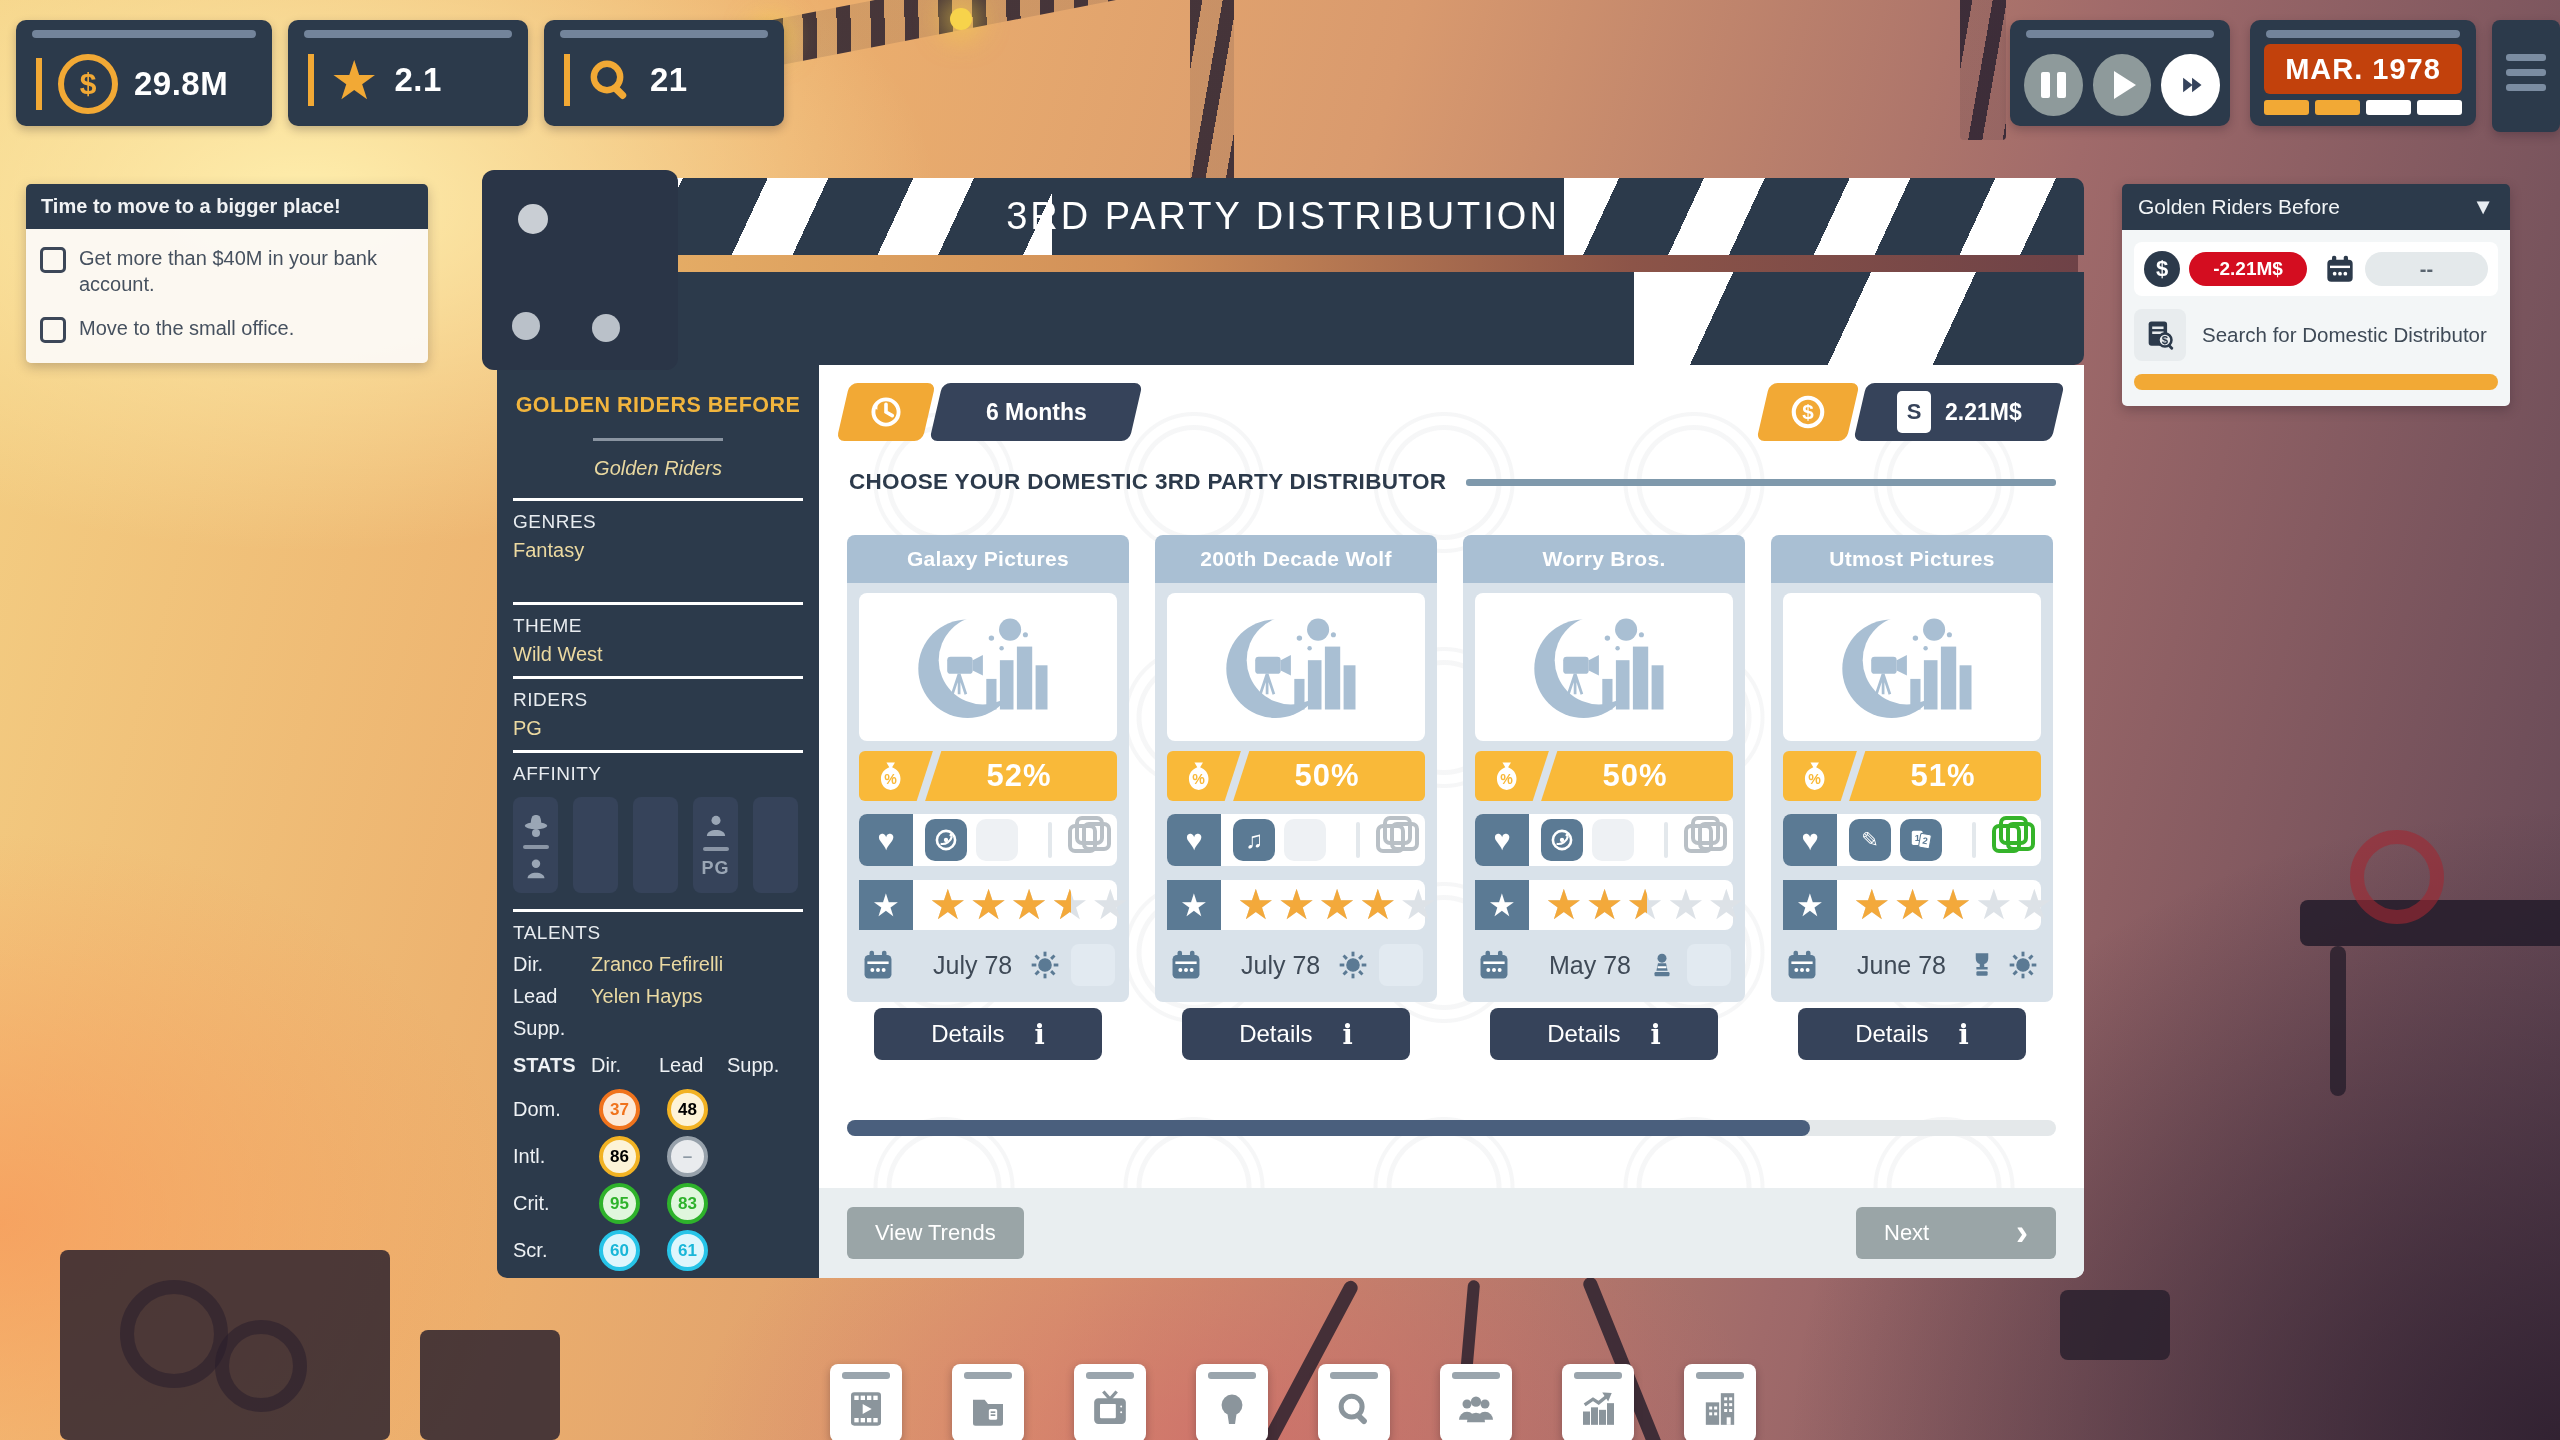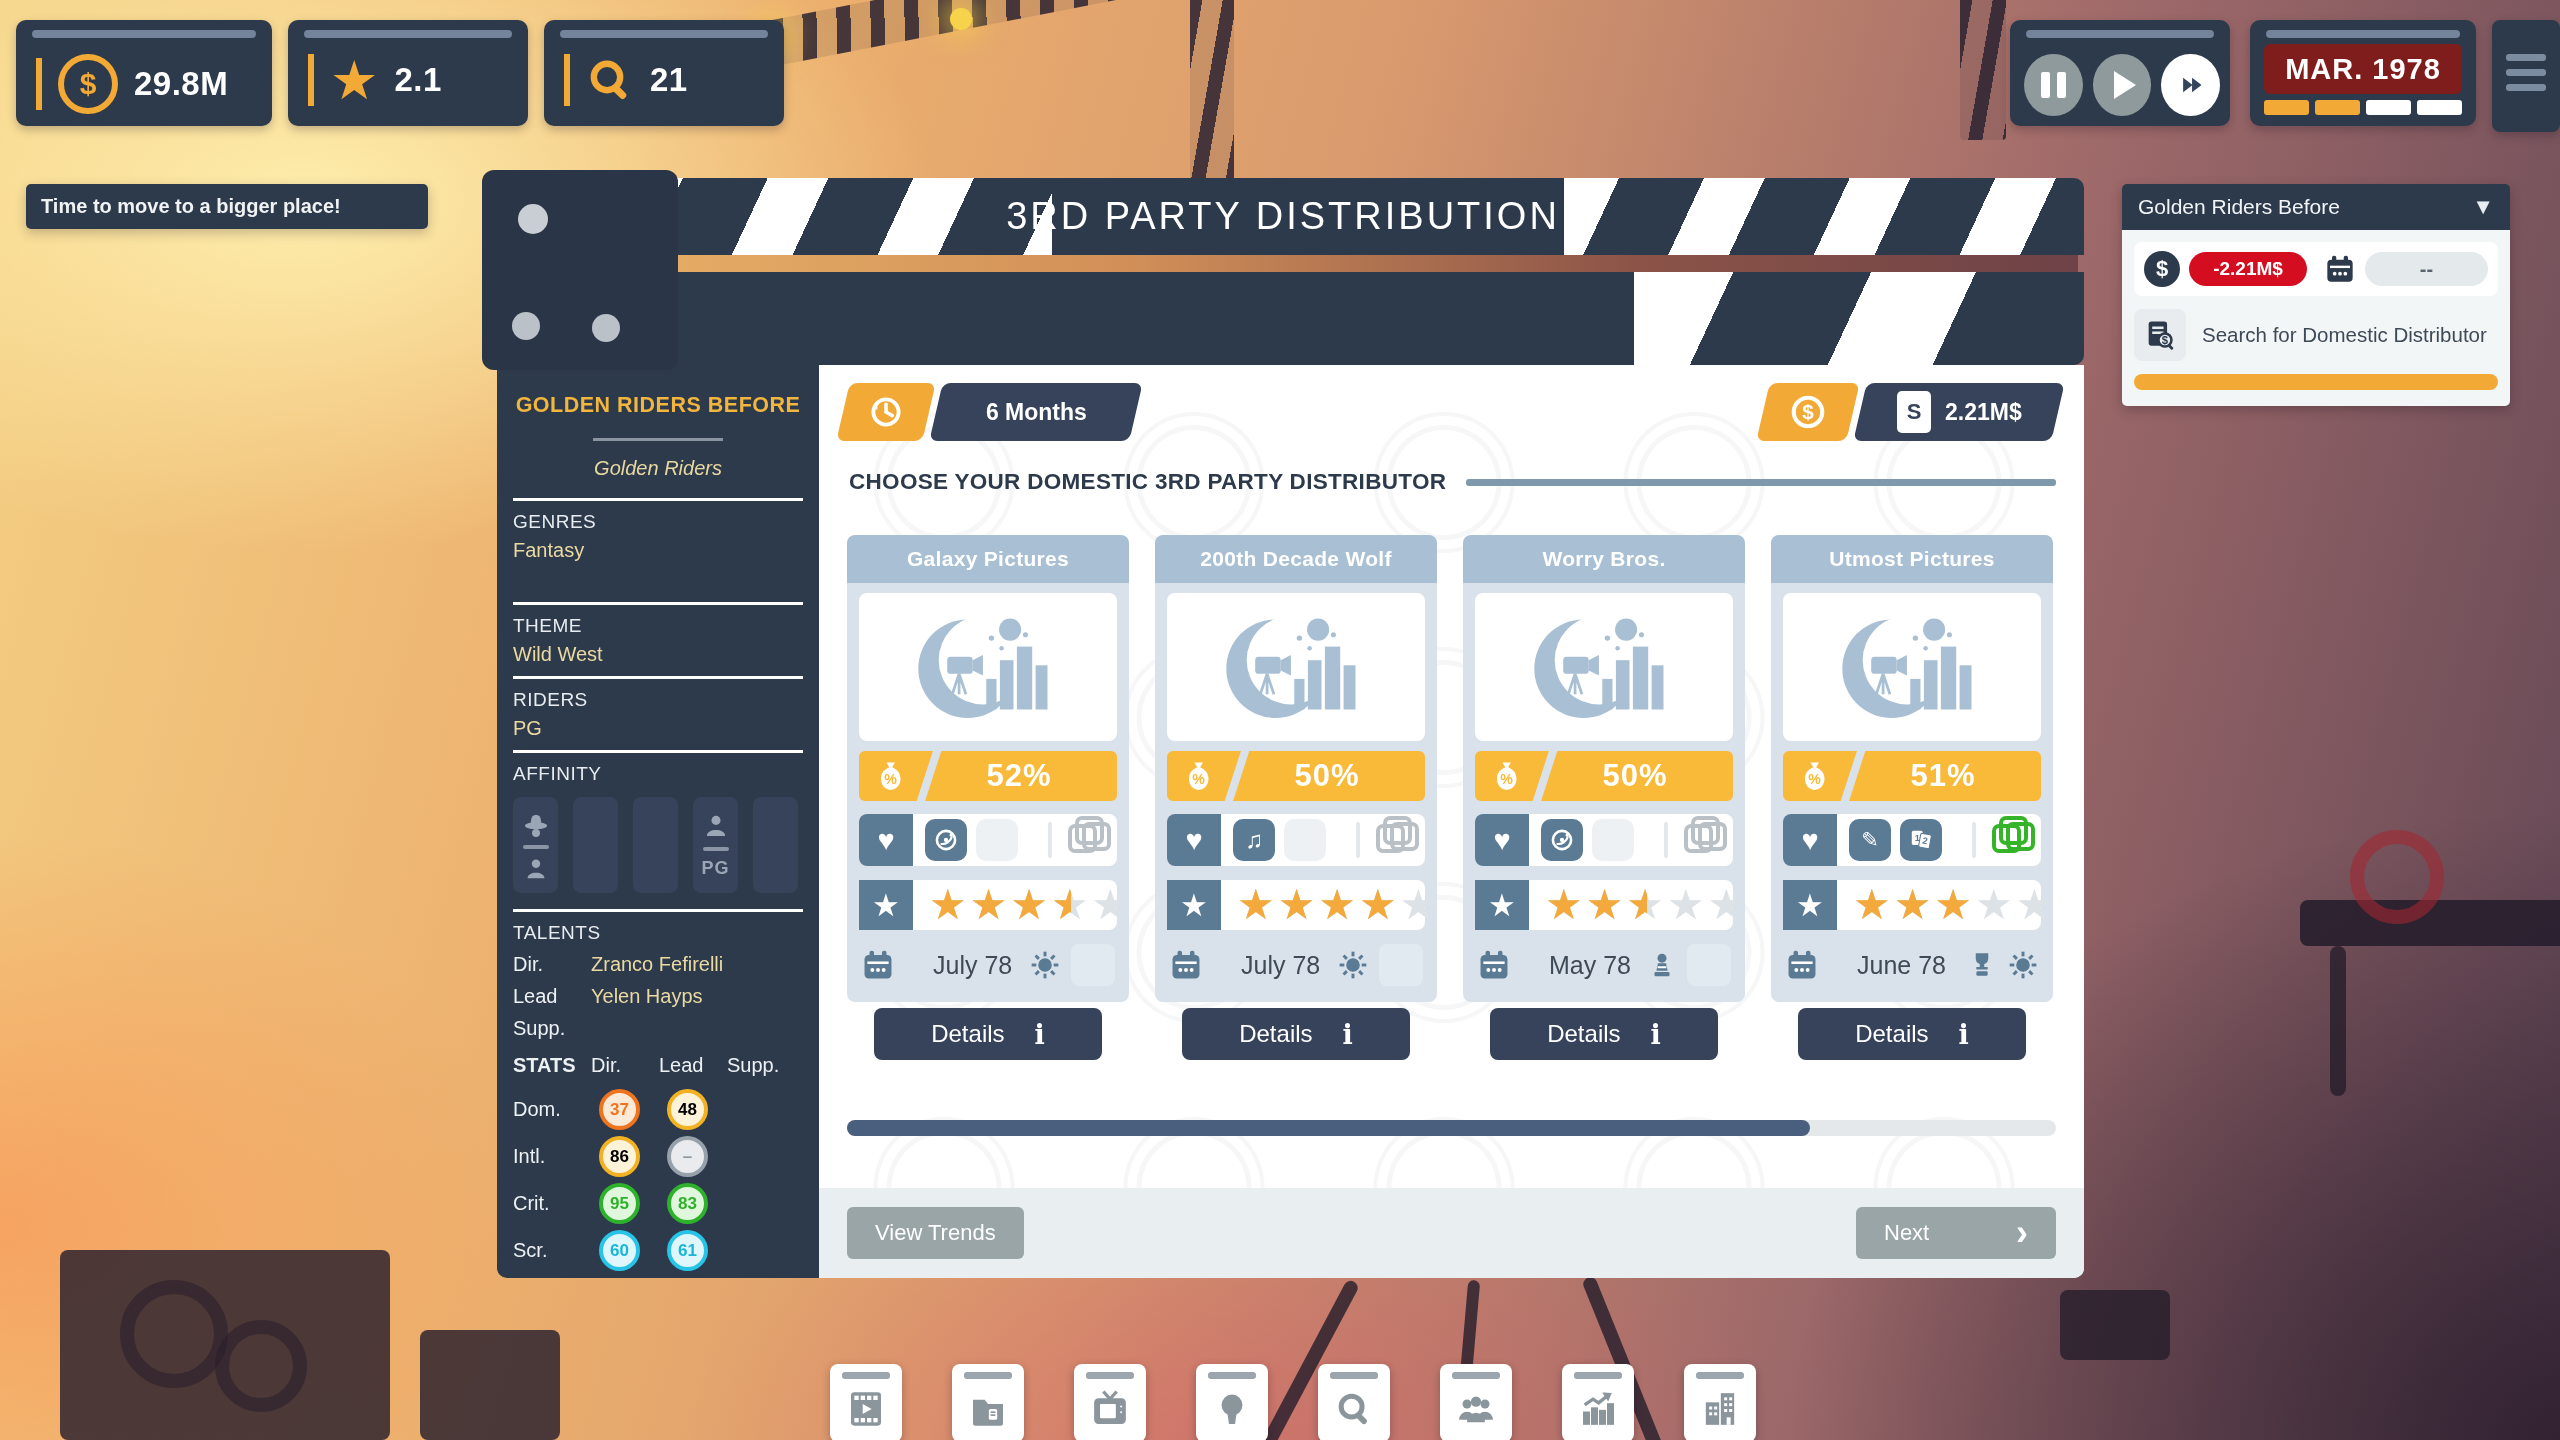--- a/index.html
+++ b/index.html
@@ -22,21 +22,21 @@
   .ticket::before{content:'';position:absolute;top:10px;left:16px;right:16px;height:8px;background:#73849b;border-radius:4px;}
   .tk-row{position:absolute;left:20px;top:34px;right:10px;display:flex;align-items:center;gap:16px;}
   .tick-bar{width:6px;height:52px;background:#f2a935;flex-shrink:0;}
   .coin{width:48px;height:48px;border-radius:50%;border:6px solid #f2a935;display:flex;align-items:center;justify-content:center;color:#f2a935;font-weight:bold;font-size:30px;}
   .tk-val{color:#fff;font-weight:bold;font-size:33px;letter-spacing:.5px;}
   .tk-star{color:#f2a935;font-size:54px;line-height:52px;}
   .ctrl{width:62px;height:62px;border-radius:50%;display:flex;align-items:center;justify-content:center;}
   .ctrl.gray{background:#8e9a9b;} .ctrl.white{background:#fff;}
   .pause-bars{display:flex;gap:7px;} .pause-bars i{width:9px;height:26px;background:#fff;border-radius:2px;}
   .play-tri{width:0;height:0;border-left:22px solid #fff;border-top:14px solid transparent;border-bottom:14px solid transparent;margin-left:6px;}
-  .date-badge{position:absolute;top:24px;left:14px;right:14px;height:50px;background:#7f1d1d;border-radius:6px;color:#fff;font-weight:bold;font-size:29px;text-align:center;line-height:50px;letter-spacing:1px;}
+  .date-badge{position:absolute;top:24px;left:14px;right:14px;height:50px;background:#c2410c;border-radius:6px;color:#fff;font-weight:bold;font-size:29px;text-align:center;line-height:50px;letter-spacing:1px;}
   .date-pills{position:absolute;bottom:11px;left:14px;right:14px;display:flex;gap:6px;}
   .date-pills span{flex:1;height:15px;border-radius:3px;}
   #t-menu{left:2492px;width:68px;height:112px;border-radius:8px;}
   #t-menu::before{display:none;}
   .menu-bars{position:absolute;left:14px;top:34px;display:flex;flex-direction:column;gap:8px;}
   .menu-bars i{width:40px;height:7px;background:#7b8ca1;border-radius:3px;}
   
   #quest{left:26px;top:184px;width:402px;border-radius:5px;overflow:hidden;box-shadow:0 4px 12px rgba(40,25,35,.25);}
   .q-head{background:#2c3a4b;color:#f0f2f4;font-size:20px;font-weight:bold;padding:11px 15px;}
   .q-body{background:rgba(252,250,247,.93);padding:16px 14px 20px;display:flex;flex-direction:column;gap:18px;}
@@ -392,20 +392,30 @@
   <div class="ticket" id="t-menu">
     <span class="menu-bars">
         <i></i>
         <i></i>
         <i></i>
       </span>
   </div>
 
   <div class="abs" id="quest">
     <div class="q-head">Time to move to a bigger place!</div>
+    <div class="q-body">
+      <div class="q-task">
+        <span class="q-check"></span>
+        <span>Get more than $40M in your bank account.</span>
+      </div>
+      <div class="q-task">
+        <span class="q-check"></span>
+        <span>Move to the small office.</span>
+      </div>
+    </div>
   </div>
 
   <div class="abs" id="clapper">
     <div class="board-top">
       <div class="stripes-l"></div>
       <div class="stripes-r"></div>
       <div class="title-back"></div>
       <div class="clap-title">3RD PARTY DISTRIBUTION</div>
     </div>
     <div class="clap-gap"></div>

